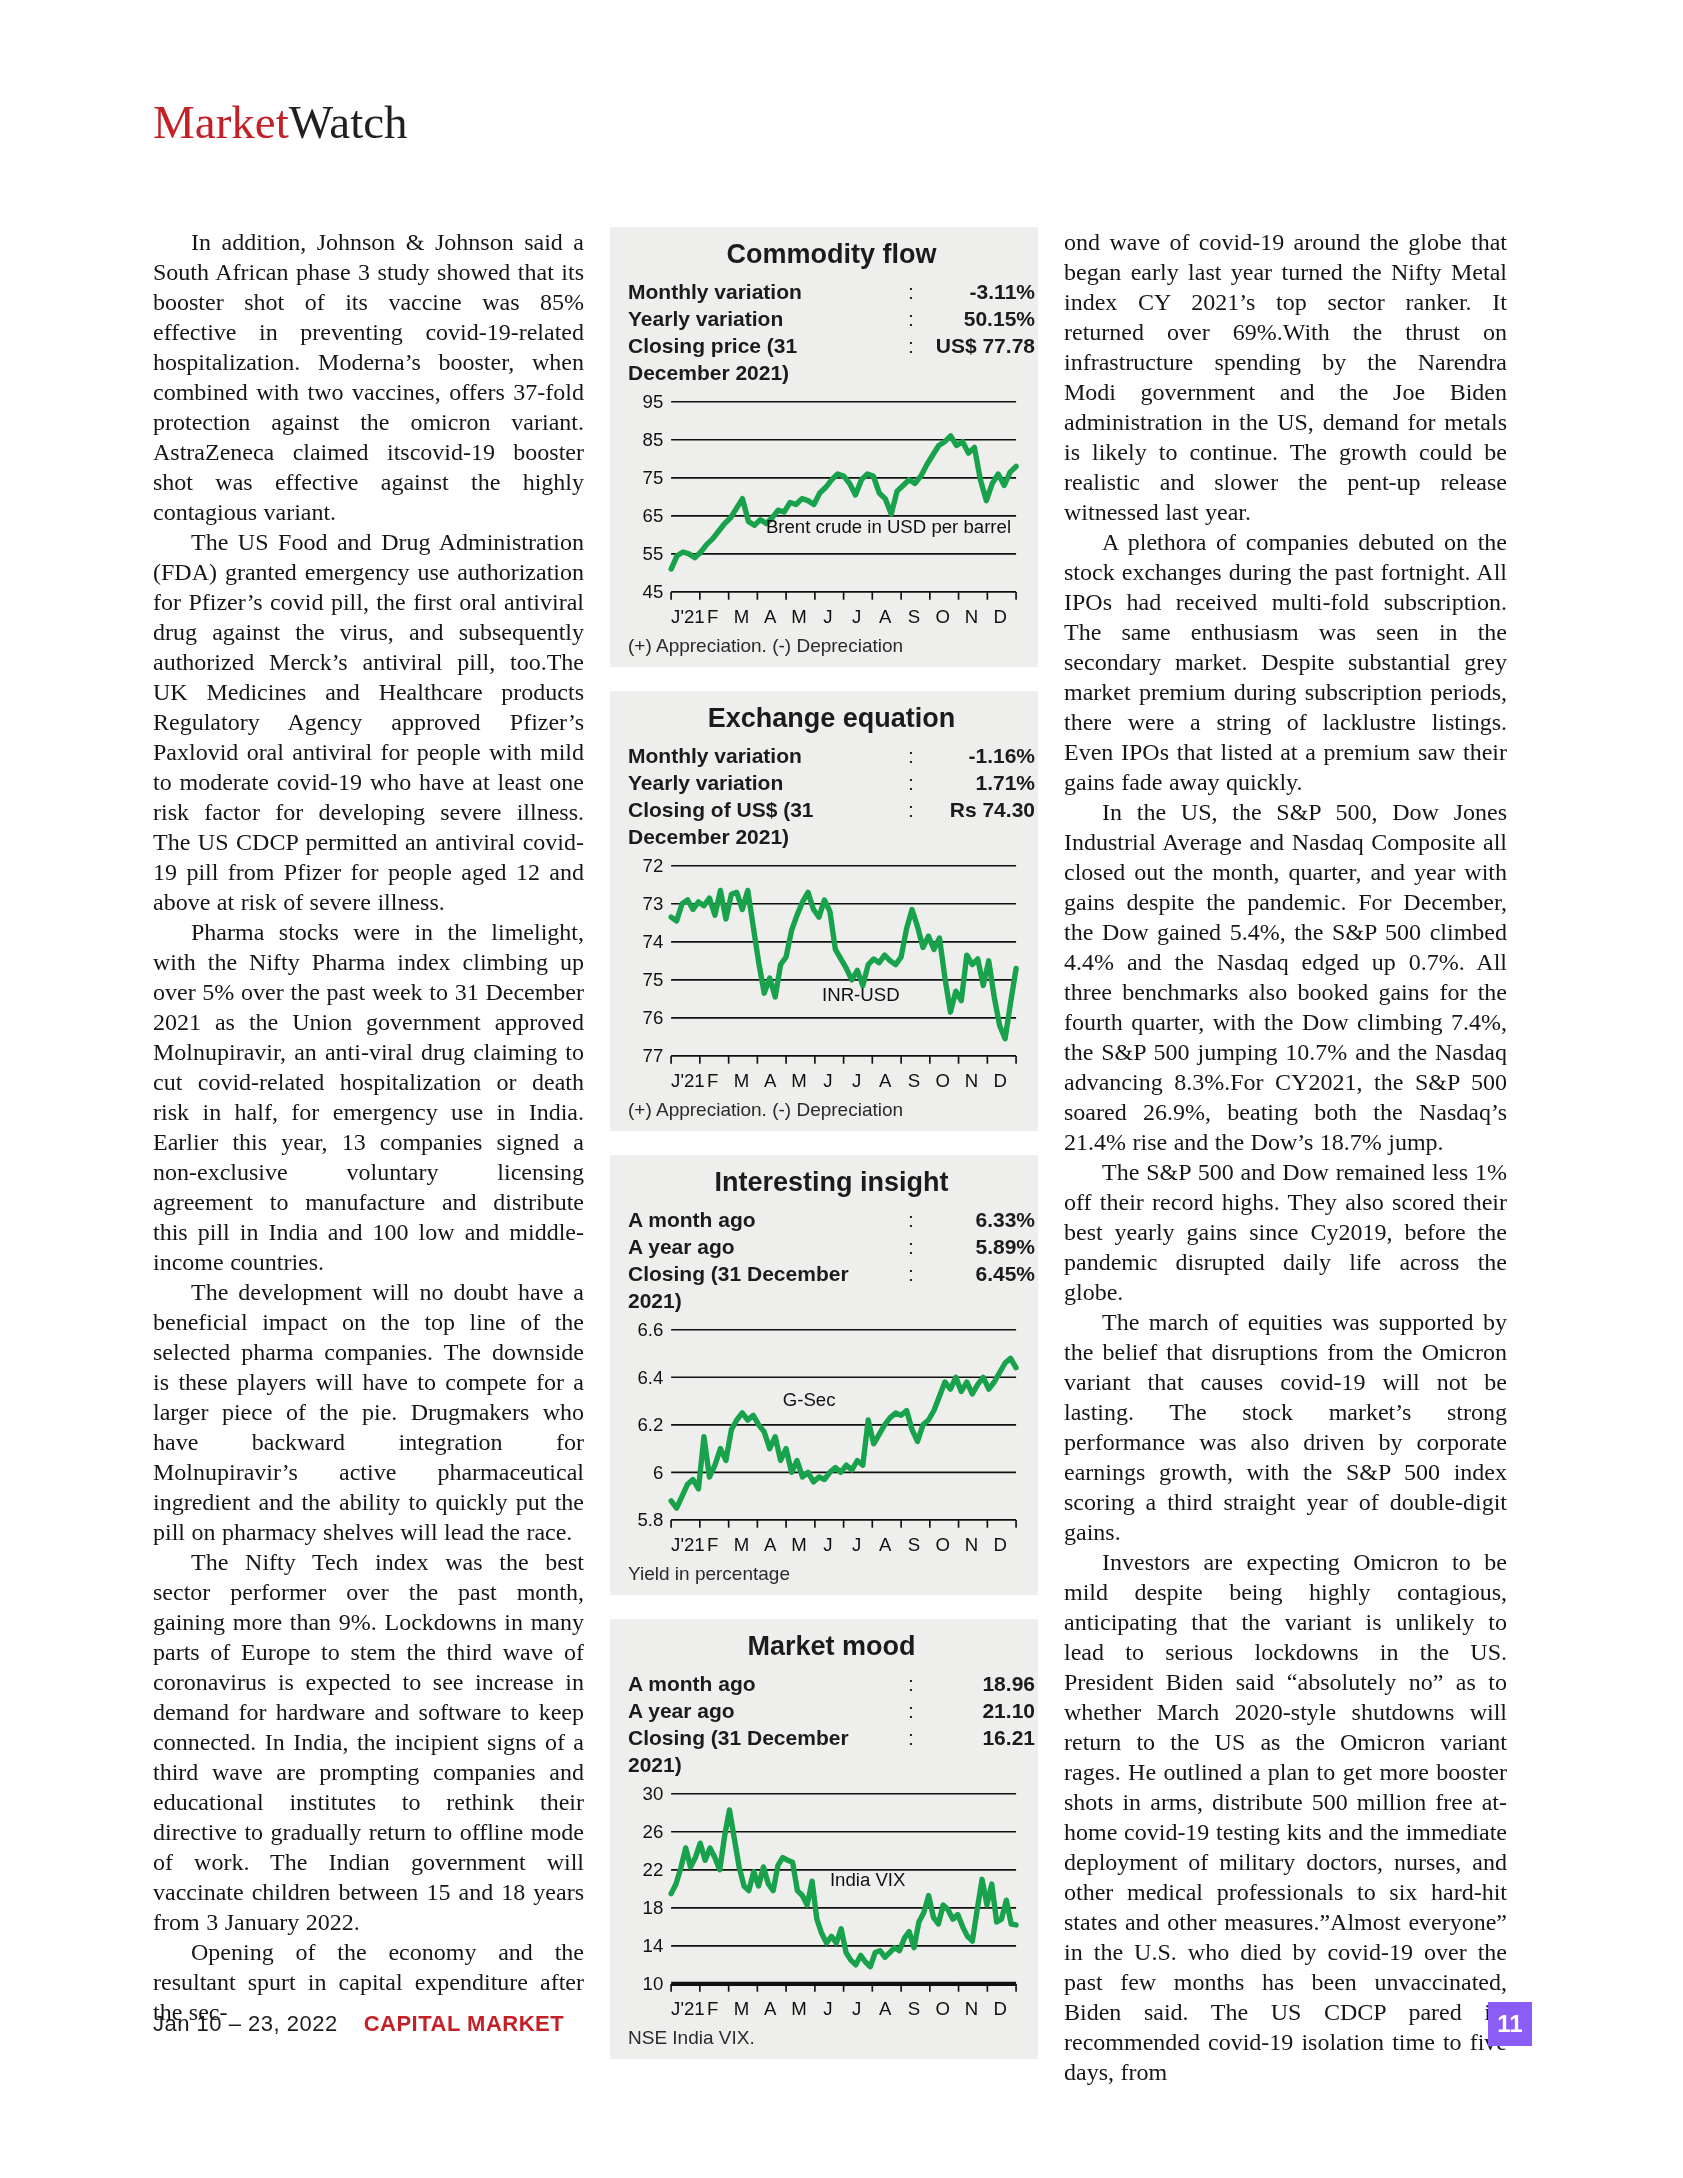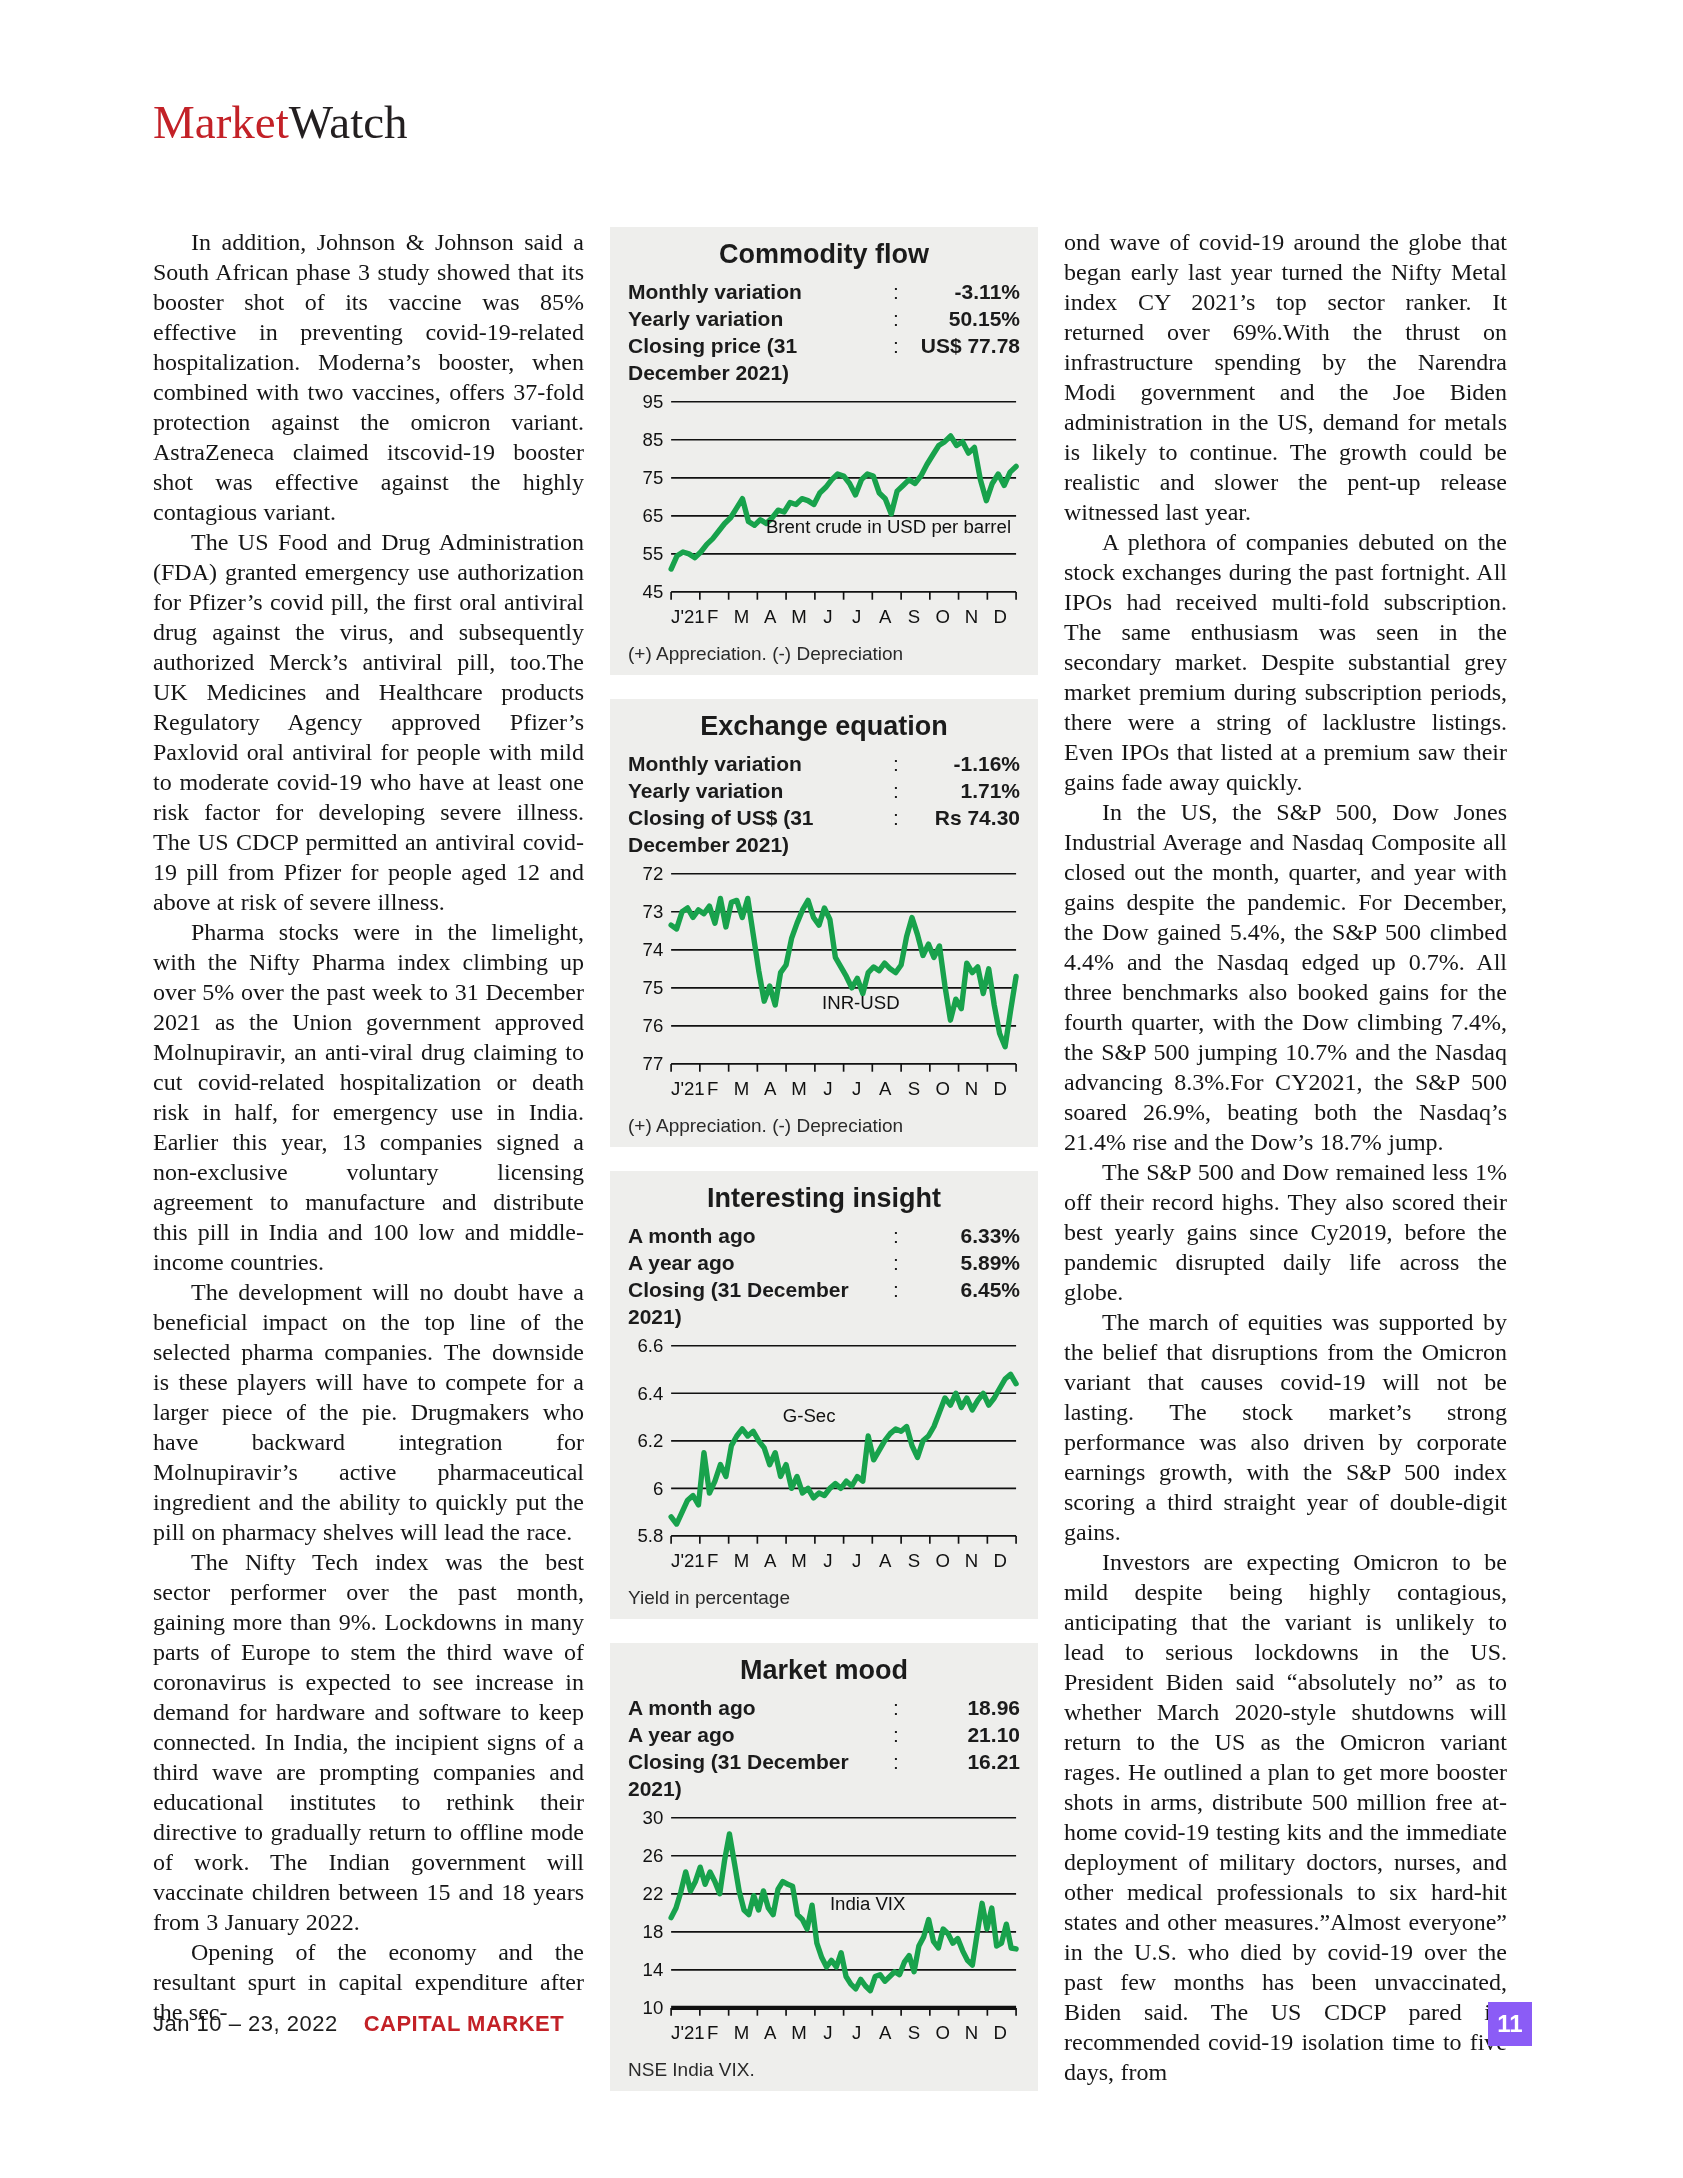--- a/index.html
+++ b/index.html
@@ -7,32 +7,32 @@
         padding:99px 153px 0 153px;font-family:"Liberation Serif",serif;color:#161616;overflow:hidden;border-radius:25px;}
   .masthead{font-family:"Liberation Serif",serif;font-weight:400;font-size:47px;line-height:1;
             margin:0 0 81px 0;letter-spacing:0;}
   .masthead .red{color:#c32127;}
   .masthead .dark{color:#231f20;}
   .columns{display:grid;grid-template-columns:431px 428px 443px;column-gap:26px;}
   .textcol p{margin:0;font-size:24px;line-height:30px;text-align:justify;text-indent:38px;
              word-spacing:0.5px;}
   .textcol p.noindent{text-indent:0;}
   
-  .box{background:#eeeeec;padding:12px 18px 10px 18px;margin-bottom:24px;
+  .box{background:#eeeeec;padding:12px 3px 10px 18px;margin-bottom:24px;
        font-family:"Liberation Sans",sans-serif;}
   .box-title{margin:0 0 8px 0;font-size:27px;line-height:31px;font-weight:700;text-align:center;
              color:#1b1b1b;font-family:"Liberation Sans",sans-serif;}
   .stat-row{display:flex;align-items:baseline;font-size:21px;line-height:27px;color:#1b1b1b;}
   .stat-row .lbl{flex:1;font-weight:700;}
   .stat-row .colon{width:30px;text-align:center;font-weight:400;}
   .stat-row .val{min-width:109px;text-align:right;font-weight:700;}
   svg.chart{display:block;width:392px;height:auto;margin-top:4px;}
   .ytick,.xtick{font-family:"Liberation Sans",sans-serif;font-size:19px;fill:#111;}
   .series-label{font-family:"Liberation Sans",sans-serif;font-size:19px;fill:#111;}
-  .footnote{font-size:19px;color:#2a2a2a;margin-top:8px;font-family:"Liberation Sans",sans-serif;}
+  .footnote{font-size:19px;color:#2a2a2a;margin-top:0;font-family:"Liberation Sans",sans-serif;}
   
   .footer{position:absolute;left:153px;right:151px;top:2002px;display:flex;align-items:center;
           font-family:"Liberation Sans",sans-serif;font-size:22px;}
   .footer .date{color:#1d1d1d;letter-spacing:0.5px;}
   .footer .mag{color:#c32127;font-weight:700;margin-left:26px;letter-spacing:0.5px;}
   .pagenum{margin-left:auto;width:44px;height:44px;background:#8b5cf6;color:#fff;display:flex;
            align-items:center;justify-content:center;font-weight:700;font-size:24px;
            font-family:"Liberation Sans",sans-serif;}
 </style>
 </head>

